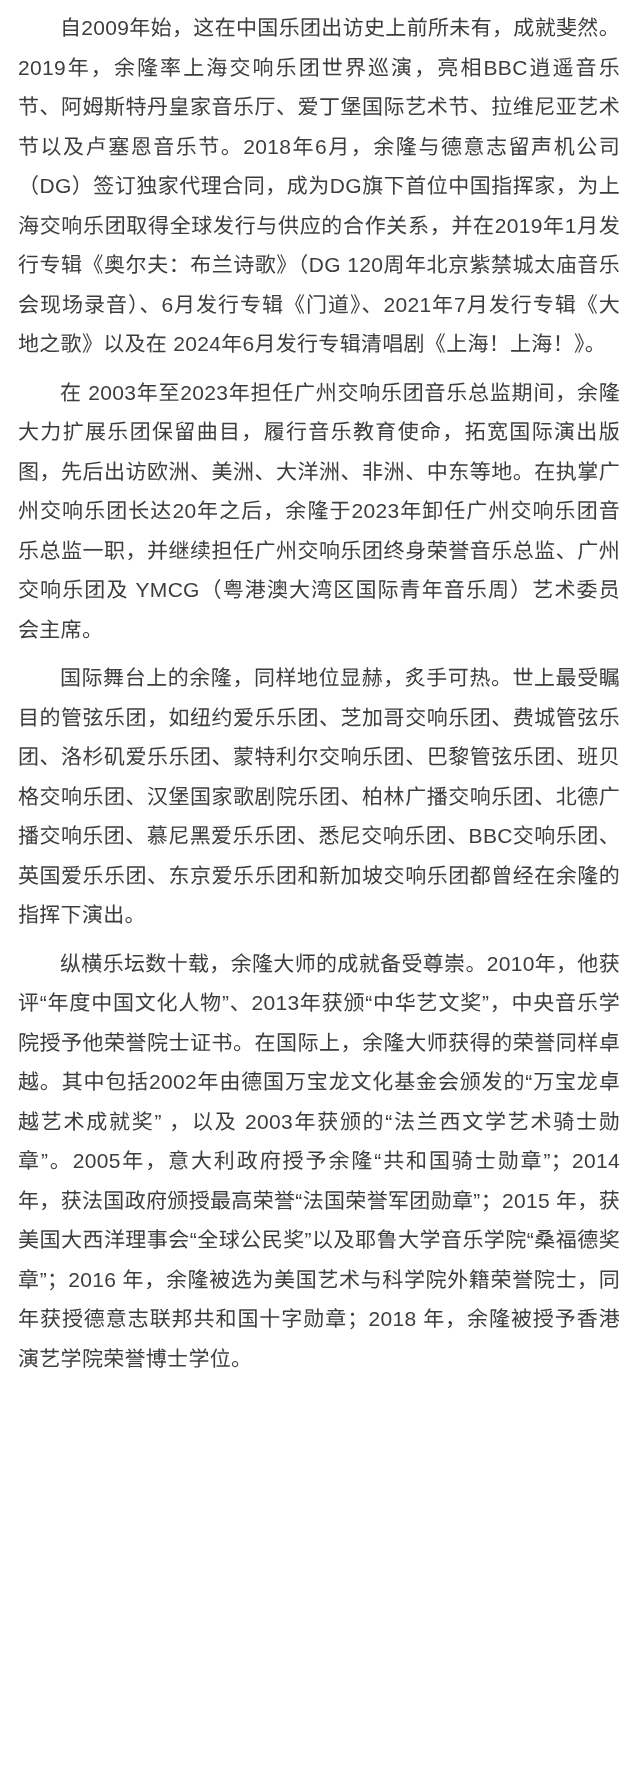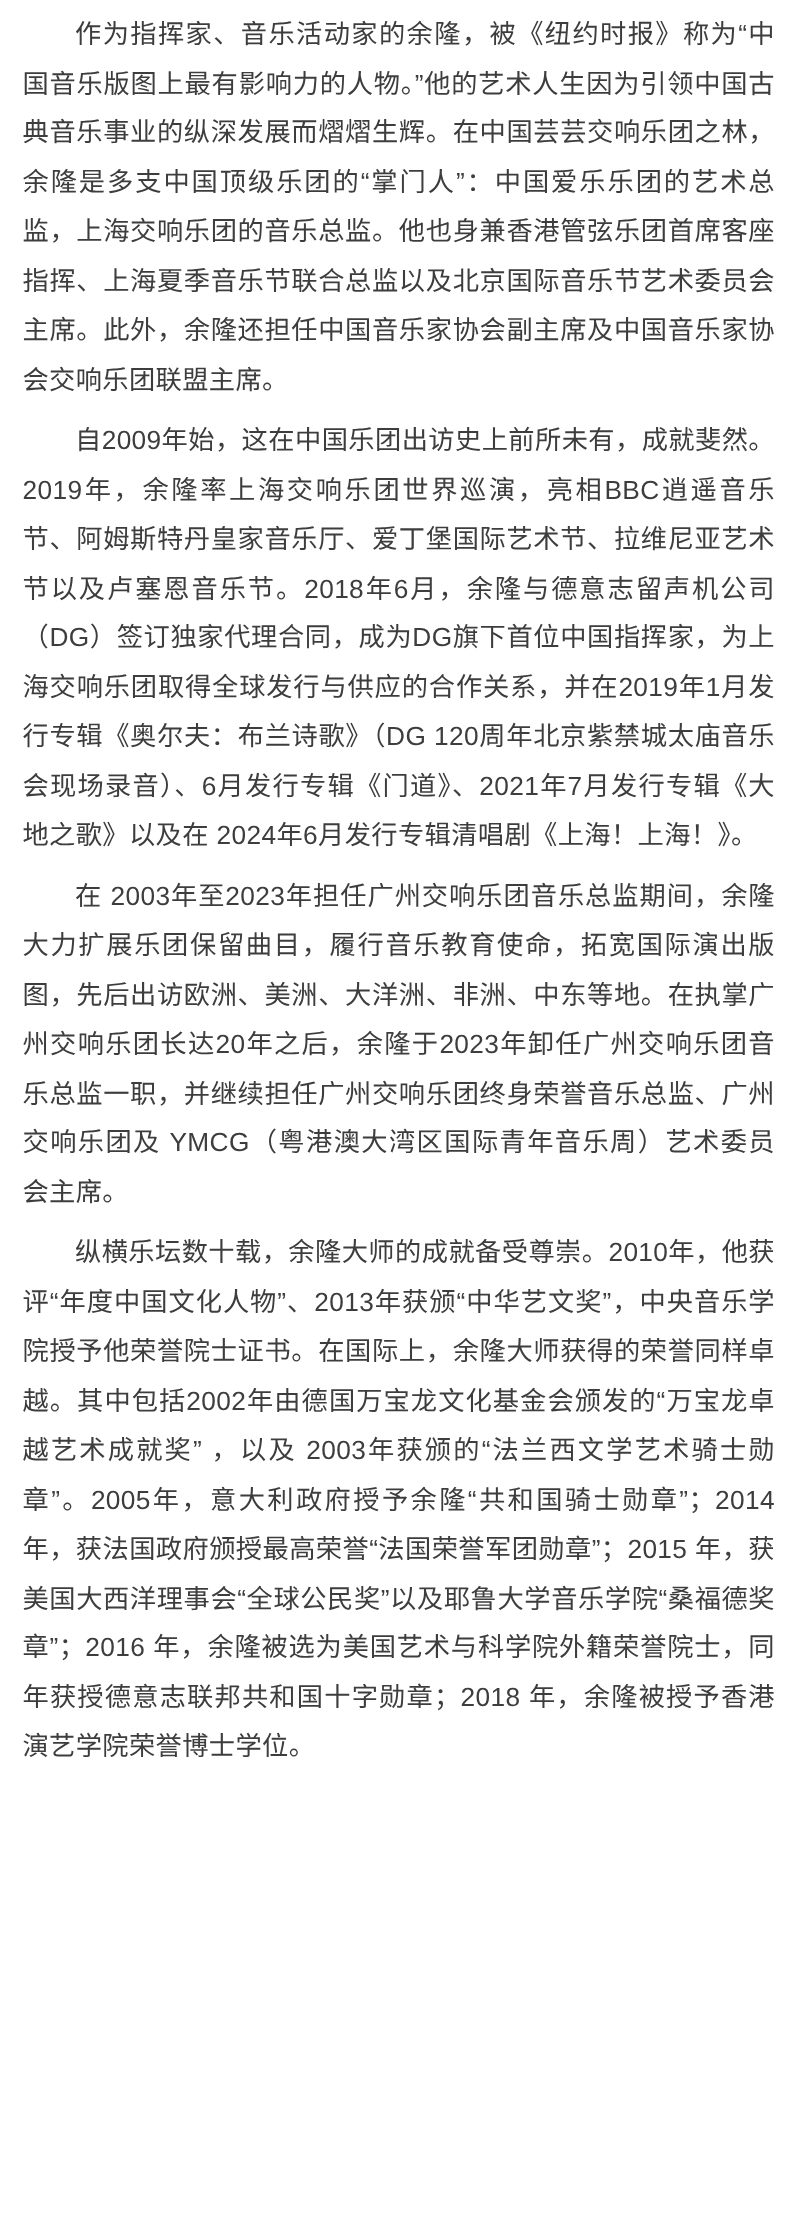--- a/index.html
+++ b/index.html
@@ -27,17 +27,17 @@
   .page p {
     margin: 0 0 9px 0;
     text-indent: 2em;
     word-break: break-all;
   }
 </style>
 </head>
 <body>
 
 <div class="page">
-  <p>作为指挥家、音乐活动家的余隆，被《纽约时报》称为“中国音乐版图上最有影响力的人物。”他的艺术人生因为引领中国古典音乐事业的纵深发展而熠熠生辉。在中国芸芸交响乐团之林，余隆是多支中国顶级乐团的“掌门人”：中国爱乐乐团的艺术总监，上海交响乐团的音乐总监。他也身兼香港管弦乐团首席客座指挥、上海夏季音乐节联合总监以及北京国际音乐节艺术委员会主席。此外，余隆还担任中国音乐家协会副主席及中国音乐家协会交响乐团联盟主席。</p>
   <p>自2009年始，这在中国乐团出访史上前所未有，成就斐然。2019年，余隆率上海交响乐团世界巡演，亮相BBC逍遥音乐节、阿姆斯特丹皇家音乐厅、爱丁堡国际艺术节、拉维尼亚艺术节以及卢塞恩音乐节。2018年6月，余隆与德意志留声机公司（DG）签订独家代理合同，成为DG旗下首位中国指挥家，为上海交响乐团取得全球发行与供应的合作关系，并在2019年1月发行专辑《奥尔夫：布兰诗歌》（DG 120周年北京紫禁城太庙音乐会现场录音）、6月发行专辑《门道》、2021年7月发行专辑《大地之歌》以及在 2024年6月发行专辑清唱剧《上海！上海！》。</p>
   <p>在 2003年至2023年担任广州交响乐团音乐总监期间，余隆大力扩展乐团保留曲目，履行音乐教育使命，拓宽国际演出版图，先后出访欧洲、美洲、大洋洲、非洲、中东等地。在执掌广州交响乐团长达20年之后，余隆于2023年卸任广州交响乐团音乐总监一职，并继续担任广州交响乐团终身荣誉音乐总监、广州交响乐团及 YMCG（粤港澳大湾区国际青年音乐周）艺术委员会主席。</p>
+  <p>国际舞台上的余隆，同样地位显赫，炙手可热。世上最受瞩目的管弦乐团，如纽约爱乐乐团、芝加哥交响乐团、费城管弦乐团、洛杉矶爱乐乐团、蒙特利尔交响乐团、巴黎管弦乐团、班贝格交响乐团、汉堡国家歌剧院乐团、柏林广播交响乐团、北德广播交响乐团、慕尼黑爱乐乐团、悉尼交响乐团、BBC交响乐团、英国爱乐乐团、东京爱乐乐团和新加坡交响乐团都曾经在余隆的指挥下演出。</p>
   <p>纵横乐坛数十载，余隆大师的成就备受尊崇。2010年，他获评“年度中国文化人物”、2013年获颁“中华艺文奖”，中央音乐学院授予他荣誉院士证书。在国际上，余隆大师获得的荣誉同样卓越。其中包括2002年由德国万宝龙文化基金会颁发的“万宝龙卓越艺术成就奖” ，以及 2003年获颁的“法兰西文学艺术骑士勋章”。2005年，意大利政府授予余隆“共和国骑士勋章”；2014年，获法国政府颁授最高荣誉“法国荣誉军团勋章”；2015 年，获美国大西洋理事会“全球公民奖”以及耶鲁大学音乐学院“桑福德奖章”；2016 年，余隆被选为美国艺术与科学院外籍荣誉院士，同年获授德意志联邦共和国十字勋章；2018 年，余隆被授予香港演艺学院荣誉博士学位。</p>
 </div>
 
 </body></html>

